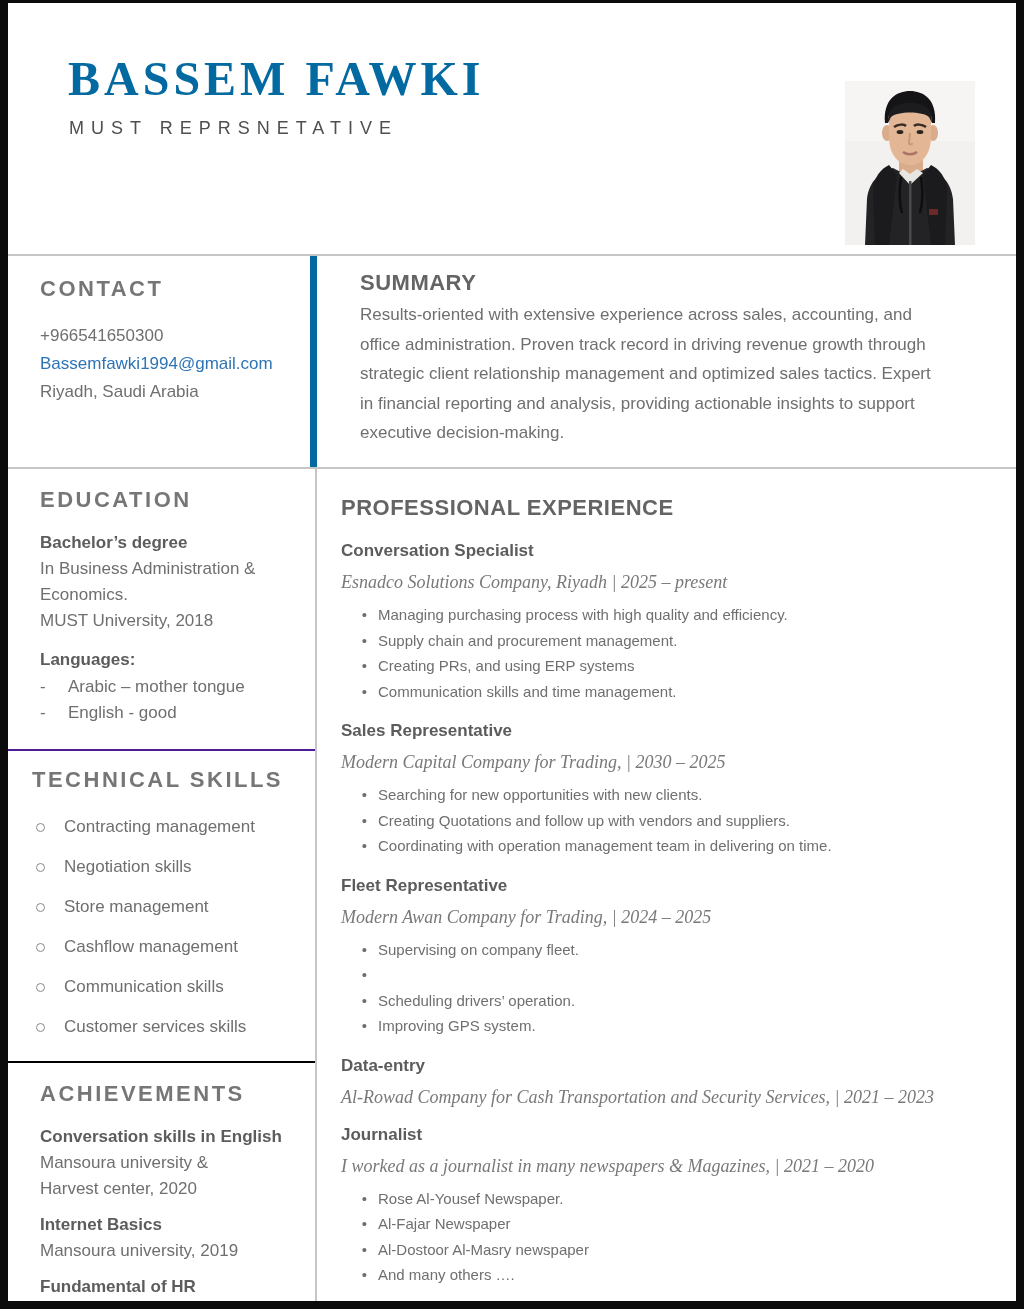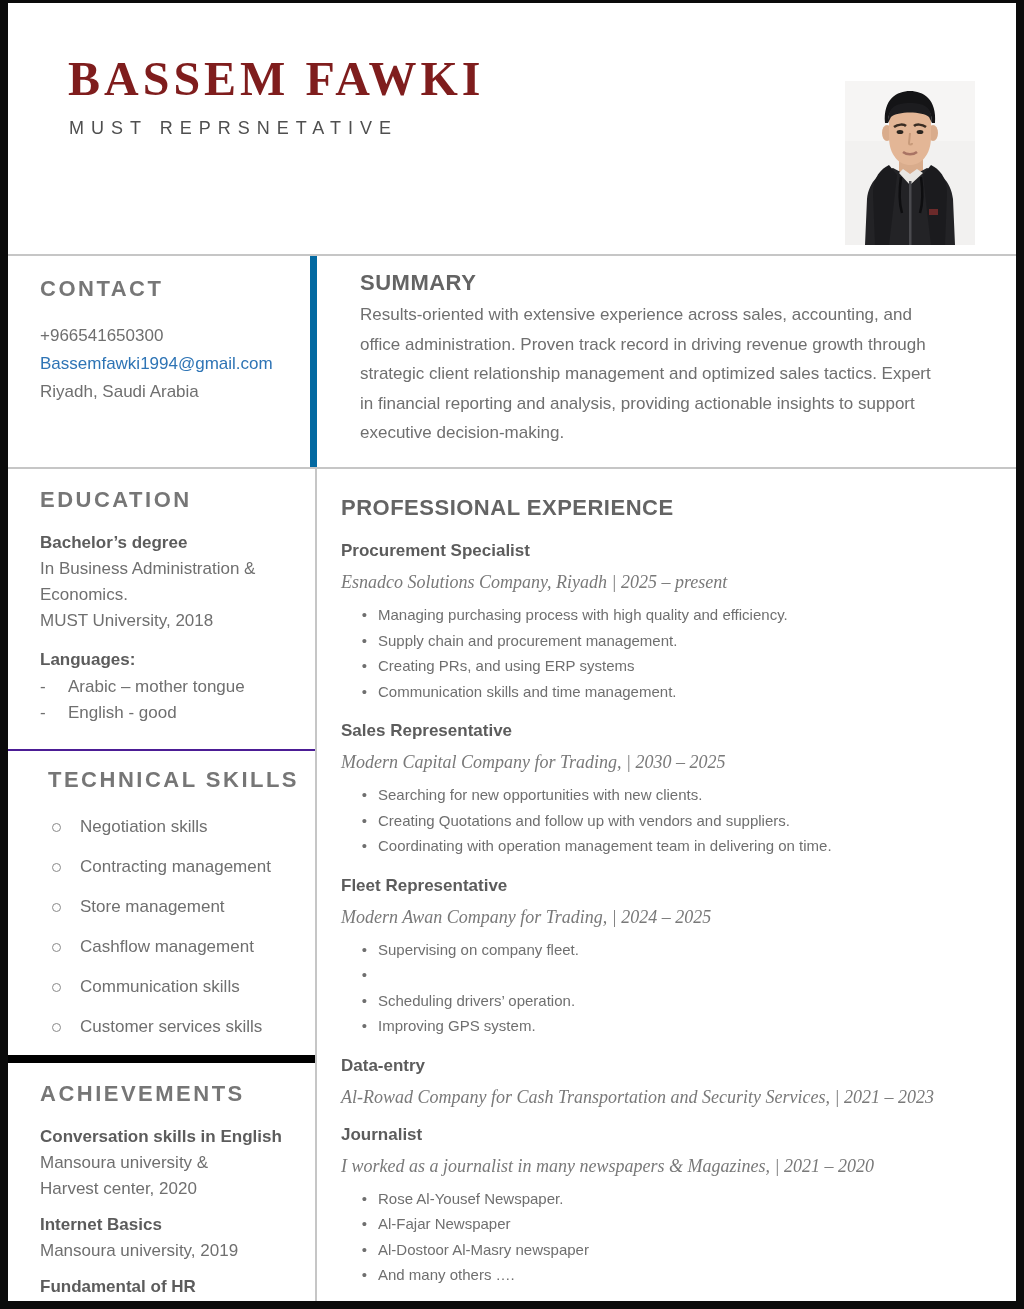--- a/index.html
+++ b/index.html
@@ -22,21 +22,21 @@
   .header {
     position: relative;
     height: 205px;
     border-bottom: 2px solid #c6c6c6;
   }
   .name {
     font-family: "Liberation Serif", "DejaVu Serif", serif;
     font-weight: 700;
     font-size: 48px;
     letter-spacing: 4px;
-    color: #7f1d1d;
+    color: #0369a1;
     margin: 48px 0 0 60px;
   }
   .subtitle {
     font-size: 18px;
     letter-spacing: 7px;
     color: #4f4f4f;
     margin: 12px 0 0 61px;
   }
   .photo {
     position: absolute;
@@ -71,21 +71,21 @@
   .left-col {
     width: 309px;
     flex: none;
     border-right: 2px solid #c6c6c6;
     display: flex;
     flex-direction: column;
   }
   .right-col { flex: 1; padding: 26px 18px 0 24px; }
 
   .edu-section    { height: 282px; border-bottom: 2px solid #4c1d95; padding: 18px 14px 0 32px; }
-  .skills-section { height: 312px; border-bottom: 8px solid #000000; padding: 16px 14px 0 40px; }
+  .skills-section { height: 312px; border-bottom: 2px solid #000000; padding: 16px 14px 0 24px; }
   .ach-section    { flex: 1; padding: 18px 14px 0 32px; }
 
   
   .side-heading {
     font-size: 22px;
     font-weight: 700;
     letter-spacing: 2.5px;
     color: #767676;
     margin-bottom: 20px;
   }
@@ -231,25 +231,25 @@
               <span class="lang-text">English - good</span>
             </div>
           </div>
       </div>
 
       <div class="skills-section">
         <div class="side-heading" style="margin-bottom:14px;">TECHNICAL SKILLS</div>
         <div>
             <div class="skill-item">
               <span class="circle-bullet"></span>
+              <span class="skill-text">Contracting management</span>
+            </div>
+            <div class="skill-item">
+              <span class="circle-bullet"></span>
               <span class="skill-text">Negotiation skills</span>
-            </div>
-            <div class="skill-item">
-              <span class="circle-bullet"></span>
-              <span class="skill-text">Contracting management</span>
             </div>
             <div class="skill-item">
               <span class="circle-bullet"></span>
               <span class="skill-text">Store management</span>
             </div>
             <div class="skill-item">
               <span class="circle-bullet"></span>
               <span class="skill-text">Cashflow management</span>
             </div>
             <div class="skill-item">
@@ -281,21 +281,21 @@
             </div>
           </div>
       </div>
 
     </div>
 
     <div class="right-col">
       <div class="main-heading" style="margin-bottom:20px;">PROFESSIONAL EXPERIENCE</div>
       <div>
           <div class="job">
-            <div class="job-title">Procurement Specialist</div>
+            <div class="job-title">Conversation Specialist</div>
             <div class="job-company">Esnadco Solutions Company, Riyadh | 2025 – present</div>
             <div class="job-bullets">
               <div class="job-bullet">
                 <span class="dot">•</span>
                 <span class="bullet-text">Managing purchasing process with high quality and efficiency.</span>
               </div>
               <div class="job-bullet">
                 <span class="dot">•</span>
                 <span class="bullet-text">Supply chain and procurement management.</span>
               </div>

